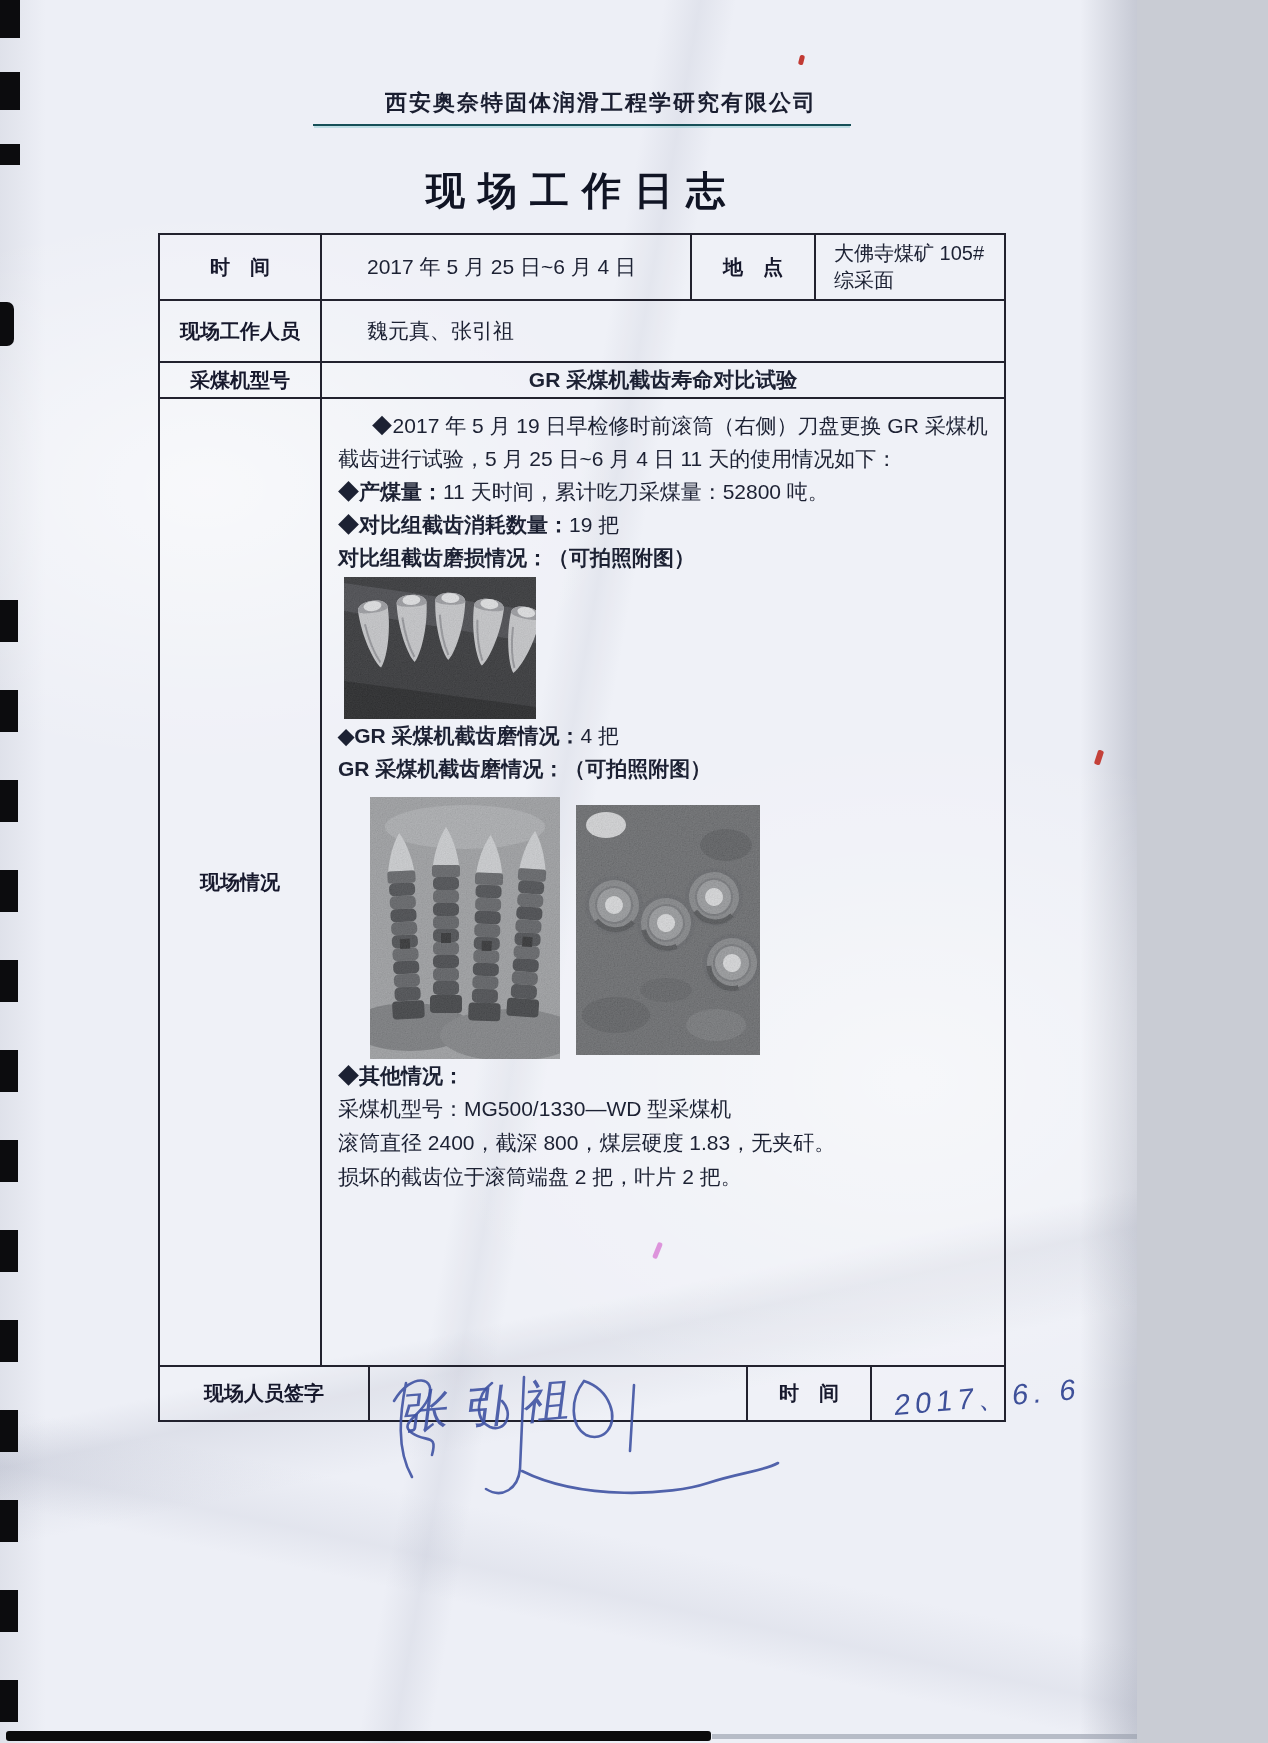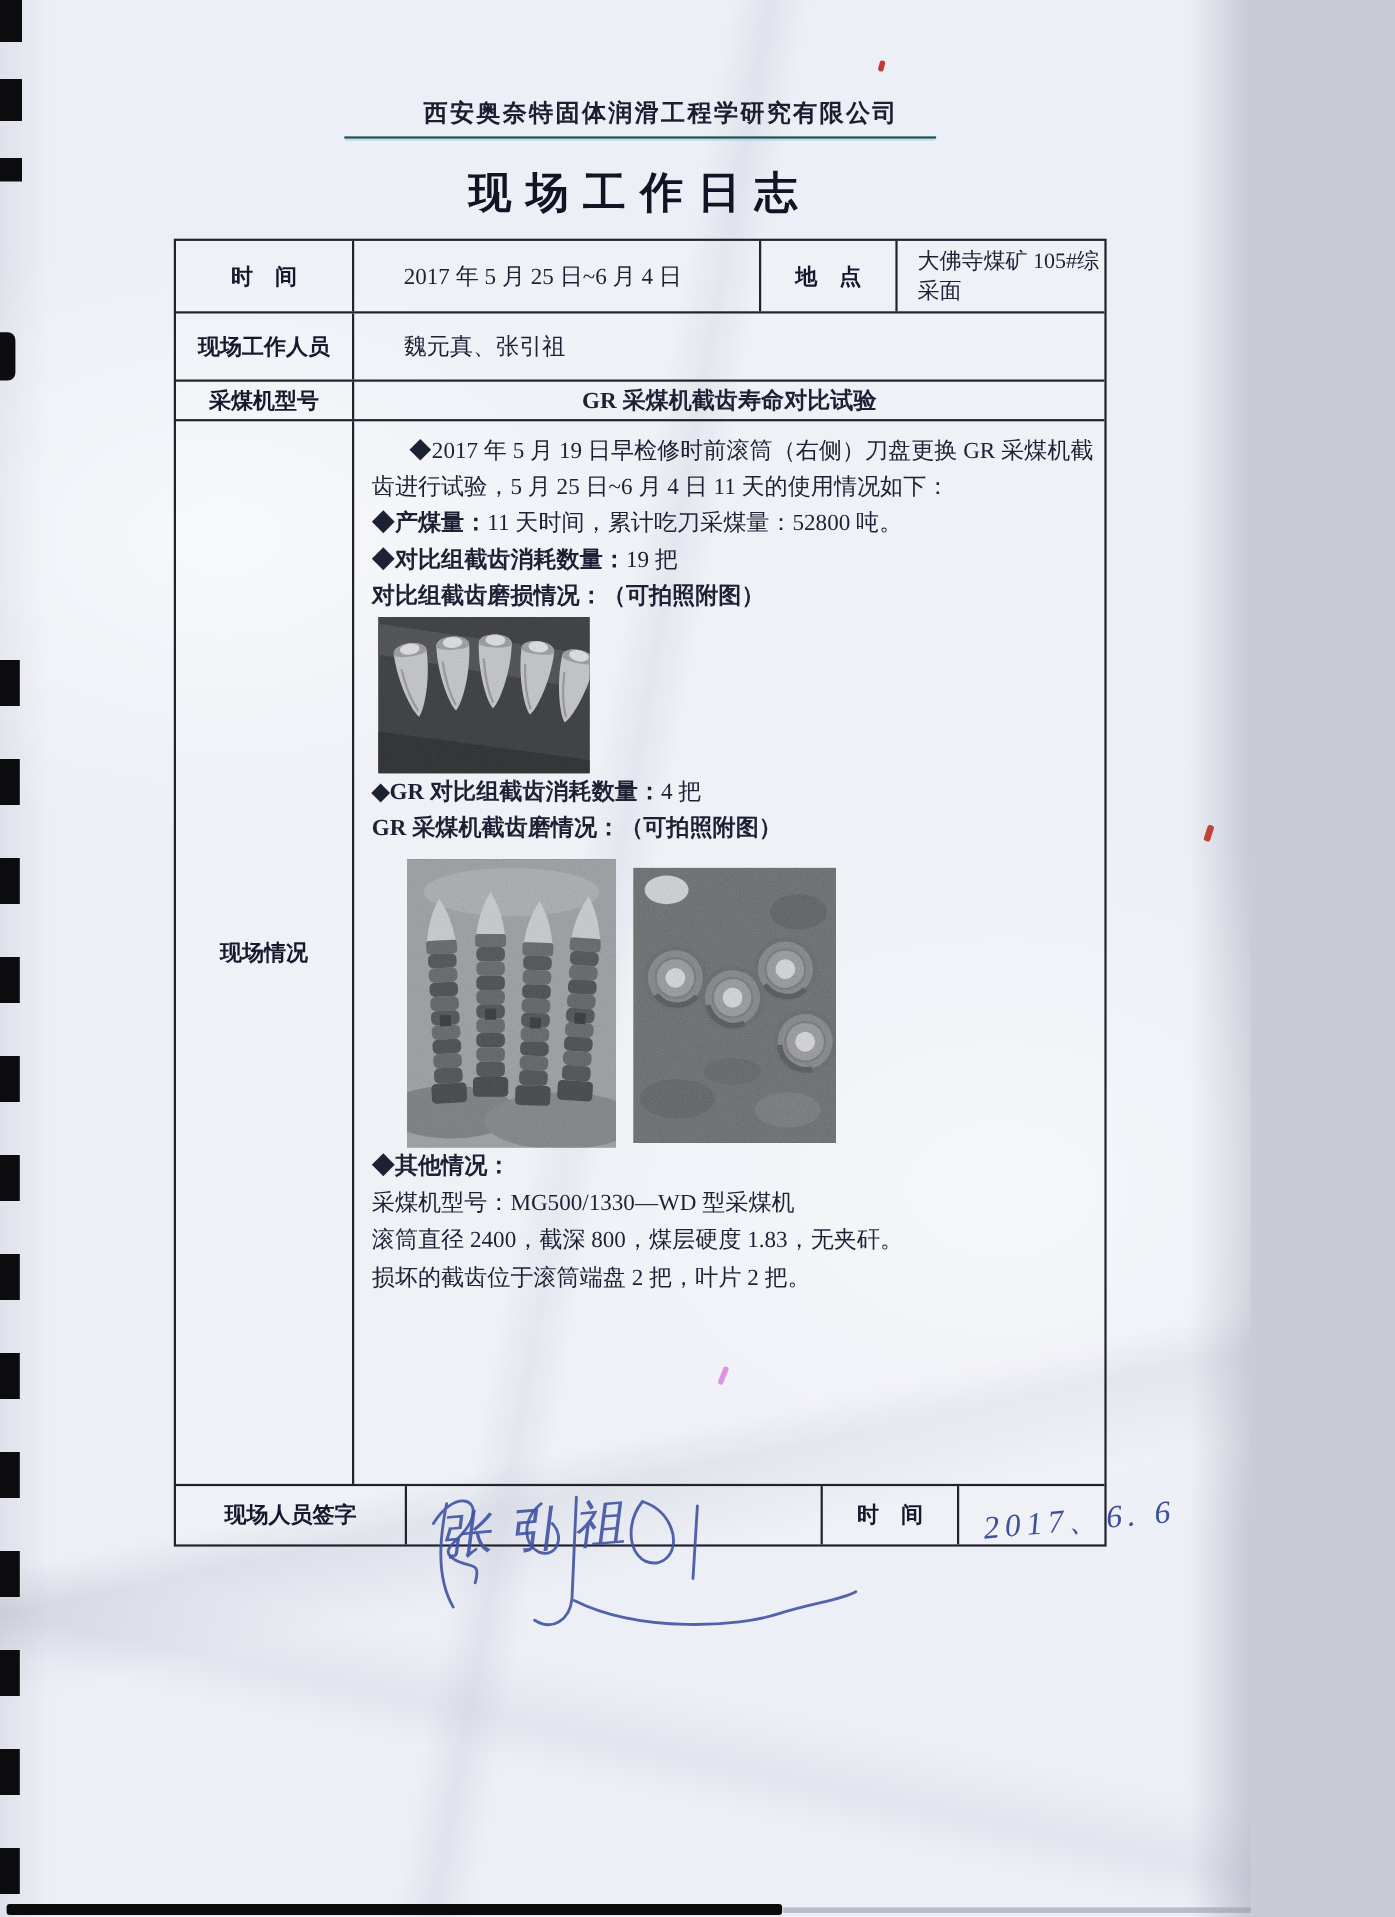--- a/index.html
+++ b/index.html
@@ -12,21 +12,20 @@
   .paper{
     position:relative;width:1137px;height:1743px;overflow:hidden;
     background:
       radial-gradient(ellipse 600px 400px at 18% 28%, rgba(255,255,255,.55), rgba(255,255,255,0) 70%),
       radial-gradient(ellipse 700px 500px at 80% 62%, rgba(255,255,255,.45), rgba(255,255,255,0) 70%),
       linear-gradient(100deg, rgba(255,255,255,0) 46%, rgba(150,156,178,.14) 48.5%, rgba(255,255,255,0) 51%),
       linear-gradient(168deg, rgba(255,255,255,0) 72%, rgba(140,146,168,.16) 74%, rgba(255,255,255,0) 78%),
       linear-gradient(12deg,  rgba(255,255,255,0) 12%, rgba(150,156,178,.12) 14%, rgba(255,255,255,0) 17%),
       linear-gradient(to right, rgba(120,126,146,.12), rgba(255,255,255,0) 4%, rgba(255,255,255,0) 95%, rgba(110,116,136,.30)),
       #edeff6;
-    font-family: Liberation Serif, serif;
   }
   
   .edge-strip{position:absolute;left:0;background:repeating-linear-gradient(180deg,#0c0c0e 0 38px, rgba(0,0,0,0) 38px 72px);}
   .strip-a{top:0;width:20px;height:165px;}
   .strip-b{top:302px;width:14px;height:44px;background:#0c0c0e;border-radius:0 7px 7px 0;}
   .strip-c{top:600px;width:18px;height:1143px;background:repeating-linear-gradient(180deg,#0c0c0e 0 42px, rgba(0,0,0,0) 42px 90px);}
   .bottom-strip{position:absolute;left:6px;bottom:2px;width:705px;height:10px;background:#0b0b0c;border-radius:3px;}
   .bottom-strip2{position:absolute;left:712px;bottom:4px;width:548px;height:5px;background:#9aa0ae;opacity:.65;}
   .speck{position:absolute;border-radius:2px;}
   .speck-r1{left:799px;top:55px;width:5px;height:10px;background:#c23a34;transform:rotate(14deg);}
@@ -35,21 +34,21 @@
 
   .sheet{position:absolute;left:158px;top:0;width:848px;}
   .company{
     margin:88px auto 0;display:table;
     font-size:22px;letter-spacing:2px;color:#1a1e30;font-weight:bold;
     padding:0 34px 6px 72px;
     border-bottom:2px solid #175058;
     box-shadow:0 3px 0 -1px rgba(60,170,180,.25);
   }
   .doc-title{
-    margin-top:22px;text-align:center;
+    margin-top:38px;text-align:center;
     font-size:39px;font-weight:bold;letter-spacing:13px;color:#101424;
   }
 
   .doc-table{
     margin-top:15px;width:848px;box-sizing:border-box;
     border:2px solid #22222e;background:rgba(255,255,255,.12);
   }
   .trow{display:flex;border-top:2px solid #22222e;}
   .trow:first-child{border-top:none;}
   .cell{box-sizing:border-box;border-left:2px solid #22222e;}
@@ -176,21 +175,21 @@
             <polygon points="0,6 192,34 192,66 0,34" fill="#3a3b40"></polygon>
             <polygon points="0,104 192,130 192,142 0,142" fill="#121315"></polygon>
             <use href="#pickA" transform="translate(30,40) rotate(-8)"></use>
             <use href="#pickA" transform="translate(68,34) rotate(-3)"></use>
             <use href="#pickA" transform="translate(106,32) rotate(2)"></use>
             <use href="#pickA" transform="translate(144,38) rotate(7)"></use>
             <use href="#pickA" transform="translate(180,46) rotate(12)"></use>
             <rect width="192" height="142" filter="url(#g1)" opacity="0.35"></rect>
           </svg>
 
-          <p class="p-gr1"><span class="b">◆GR 对比组截齿消耗数量：</span><span>4 把</span></p>
+          <p class="p-gr1"><span class="b">◆GR 采煤机截齿磨情况：</span><span>4 把</span></p>
           <p class="p-gr2 b">GR 采煤机截齿磨情况：（可拍照附图）</p>
 
           <div class="photo-row">
             <svg class="photo photo-2" viewBox="0 0 190 262" xmlns="http://www.w3.org/2000/svg">
               <defs>
                 <filter id="g2">
                     <feTurbulence type="fractalNoise" baseFrequency="0.8" numOctaves="2" stitchTiles="stitch"></feTurbulence>
                     <feColorMatrix type="matrix" values="0.33 0.33 0.33 0 0  0.33 0.33 0.33 0 0  0.33 0.33 0.33 0 0  0 0 0 0 0.55"></feColorMatrix>
                   </filter>
                 <g id="pickB">

